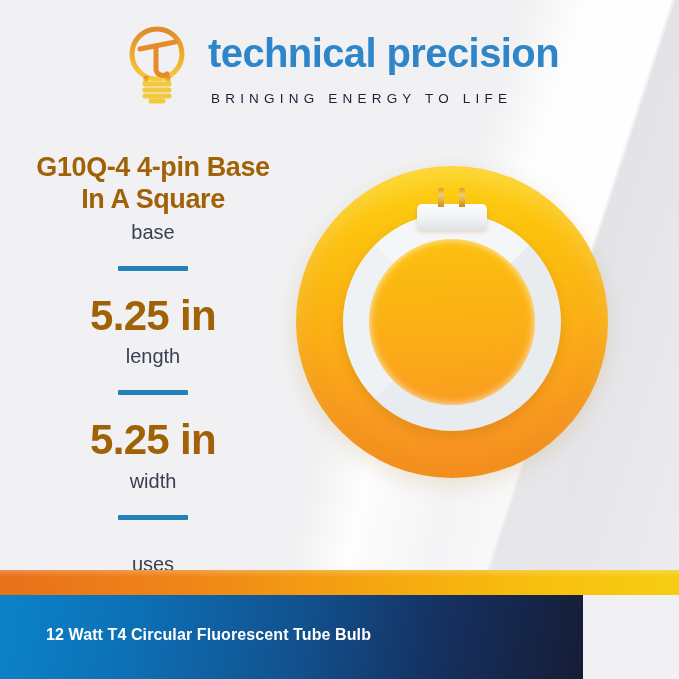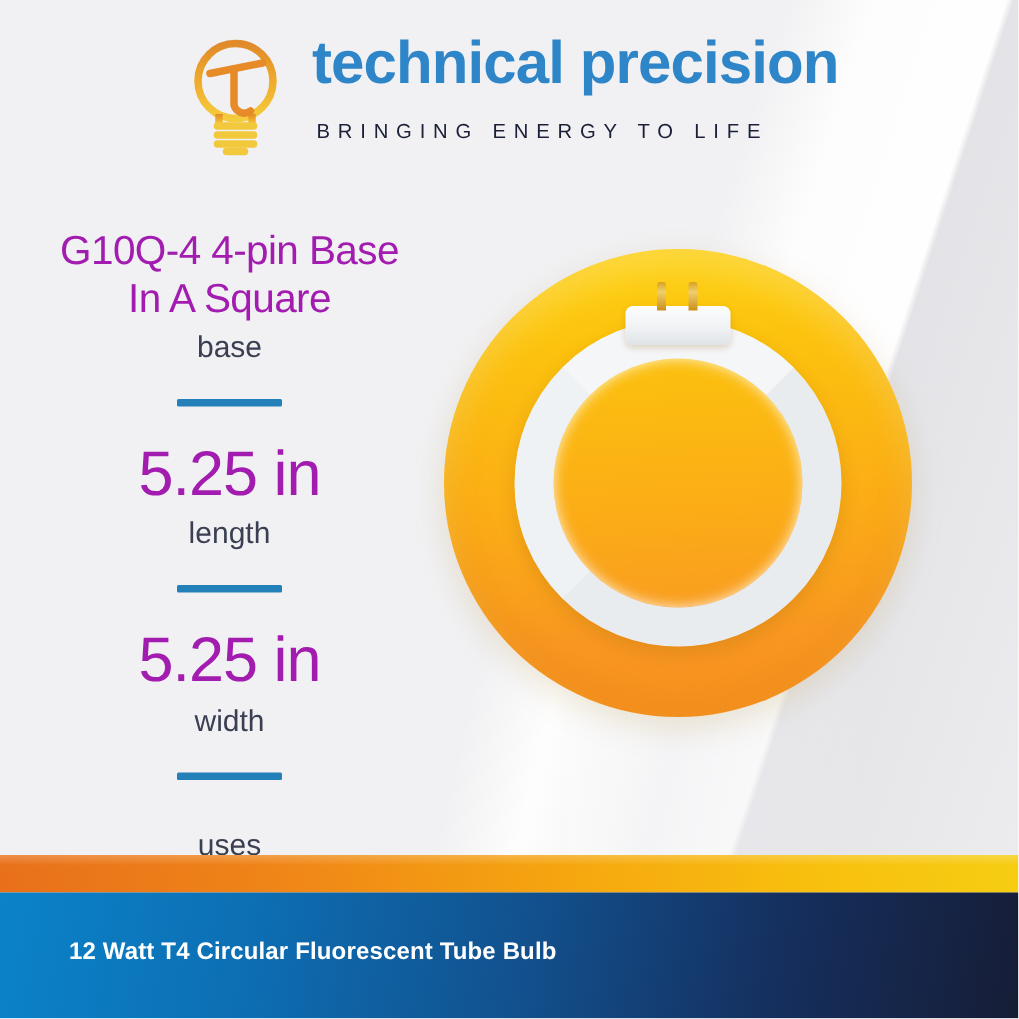--- a/index.html
+++ b/index.html
@@ -42,21 +42,21 @@
         rgba(241,241,243,0) 100%);
     pointer-events:none;
   }
 
   
   .header {
     position:absolute; top:0; left:0;
     width:679px; height:128px;
     display:flex; align-items:center; justify-content:center;
   }
-  .logo-row { display:flex; align-items:flex-start; gap:14px; }
+  .logo-row { display:flex; align-items:flex-end; gap:14px; }
 
   .bulb-mark { width:74px; height:84px; flex:none; }
 
   .logo-text { display:flex; flex-direction:column; justify-content:center; }
   .brand {
     font-size:40px; font-weight:bold; color:#2e86c8;
     letter-spacing:-0.6px; line-height:1.02;
   }
   .tagline {
     font-size:13.5px; color:#1b2038; font-weight:500;
@@ -64,21 +64,21 @@
   }
 
   
   .specs {
     position:absolute; top:152px; left:8px;
     width:290px;
     display:flex; flex-direction:column; align-items:center;
     text-align:center;
   }
   .spec-value {
-    font-size:27px; font-weight:normal; color:#a21caf;
+    font-size:27px; font-weight:bold; color:#a16207;
     line-height:1.18; letter-spacing:-0.4px;
   }
   .spec-value.big { font-size:42px; letter-spacing:-0.7px;text-align:right; }
   .spec-label {
     font-size:20px; color:#3a3f52; font-weight:400;
     line-height:1.2; margin-top:4px;
   }
   .spec-label.above { margin-top:12px; margin-bottom:2px; }
 
   .divider {
@@ -146,21 +146,21 @@
     position:absolute; left:0; top:570px;
     width:679px; height:25px;
     background:linear-gradient(90deg,#e8701a 0%,#ef8418 26%,#f6a90f 58%,#f8c00e 80%,#f6cd12 100%);
   }
   .bar-orange::after {
     content:""; position:absolute; left:0; top:0; width:100%; height:7px;
     background:linear-gradient(180deg,rgba(255,255,255,0.22),rgba(255,255,255,0));
   }
   .bar-blue {
     position:absolute; left:0; top:595px;
-    width:679px; height:84px;
+    width:583px; height:84px;
     background:linear-gradient(100deg,#0b83c9 0%,#0d6fb4 24%,#12508d 52%,#152f5e 76%,#161d36 100%);
     display:flex; align-items:center;
   }
   .bar-blue-title {
     color:#ffffff; font-size:16px; font-weight:bold;
     letter-spacing:0.1px; margin-left:46px; margin-top:-4px;
   }
 </style>
 </head>
 <body>

